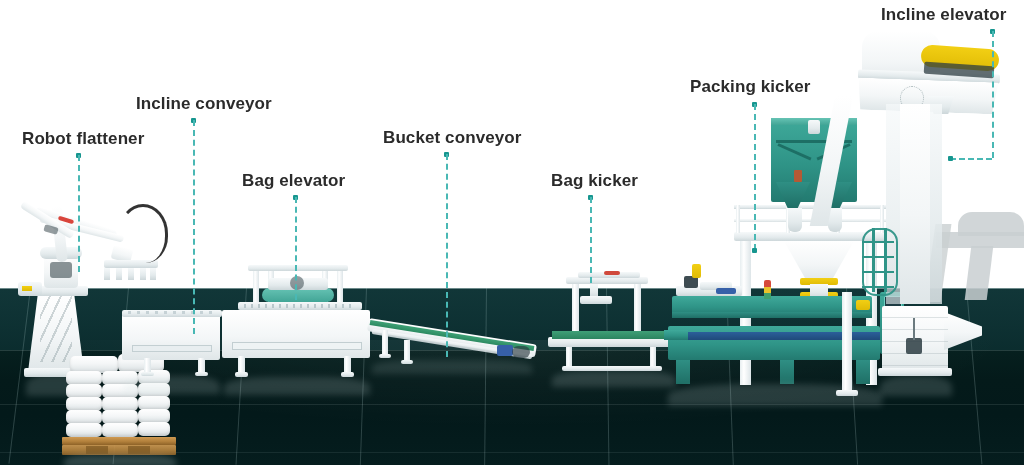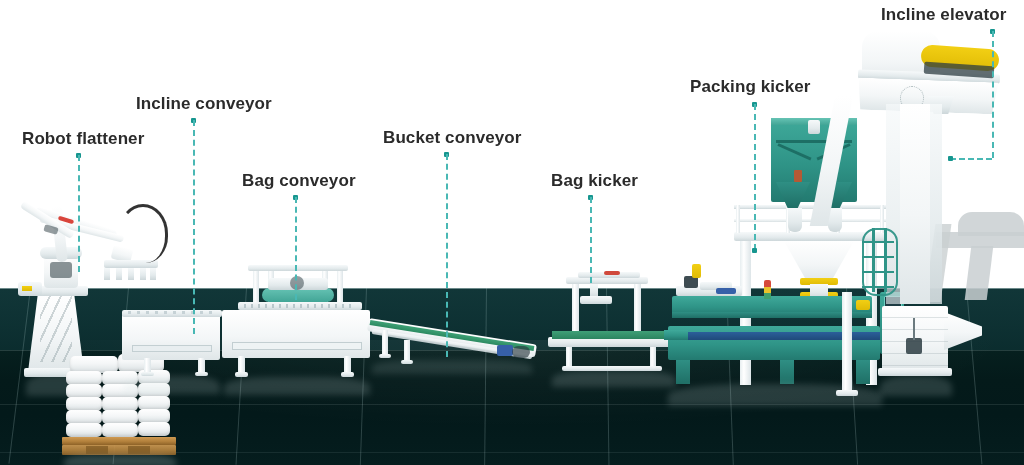--- a/index.html
+++ b/index.html
@@ -335,21 +335,21 @@
     <div class="leader" style="left:78px;top:155px;height:117px"></div>
   </div>
 
   <div class="callout">
     <div class="lbl" style="left:136px;top:94px">Incline conveyor</div>
     <div class="dot" style="left:191px;top:118px"></div>
     <div class="leader" style="left:193px;top:120px;height:214px"></div>
   </div>
 
   <div class="callout">
-    <div class="lbl" style="left:242px;top:171px">Bag conveyor</div>
+    <div class="lbl" style="left:242px;top:171px">Bag elevator</div>
     <div class="dot" style="left:293px;top:195px"></div>
     <div class="leader" style="left:295px;top:197px;height:103px"></div>
   </div>
 
   <div class="callout">
     <div class="lbl" style="left:383px;top:128px">Bucket conveyor</div>
     <div class="dot" style="left:444px;top:152px"></div>
     <div class="leader" style="left:446px;top:154px;height:203px"></div>
   </div>
 

